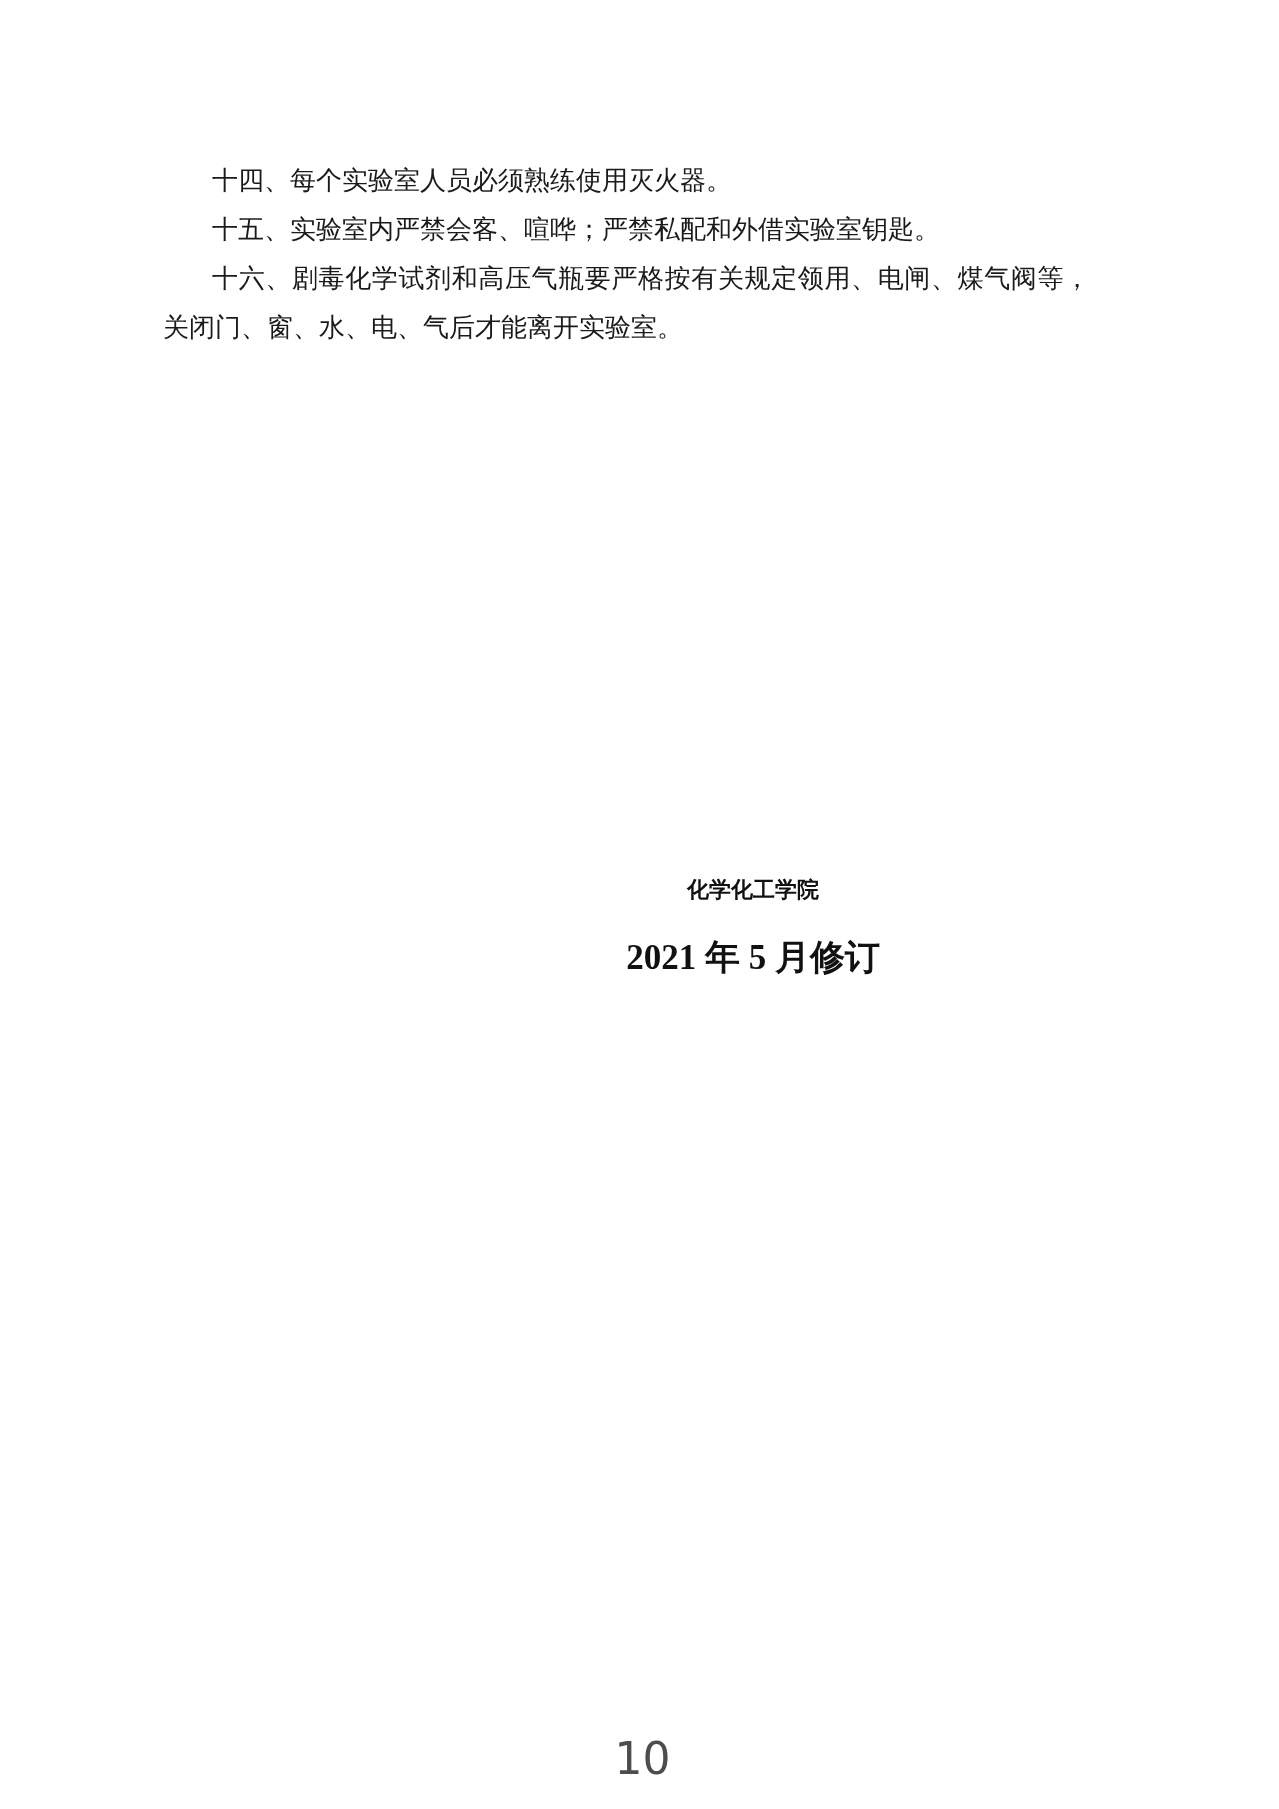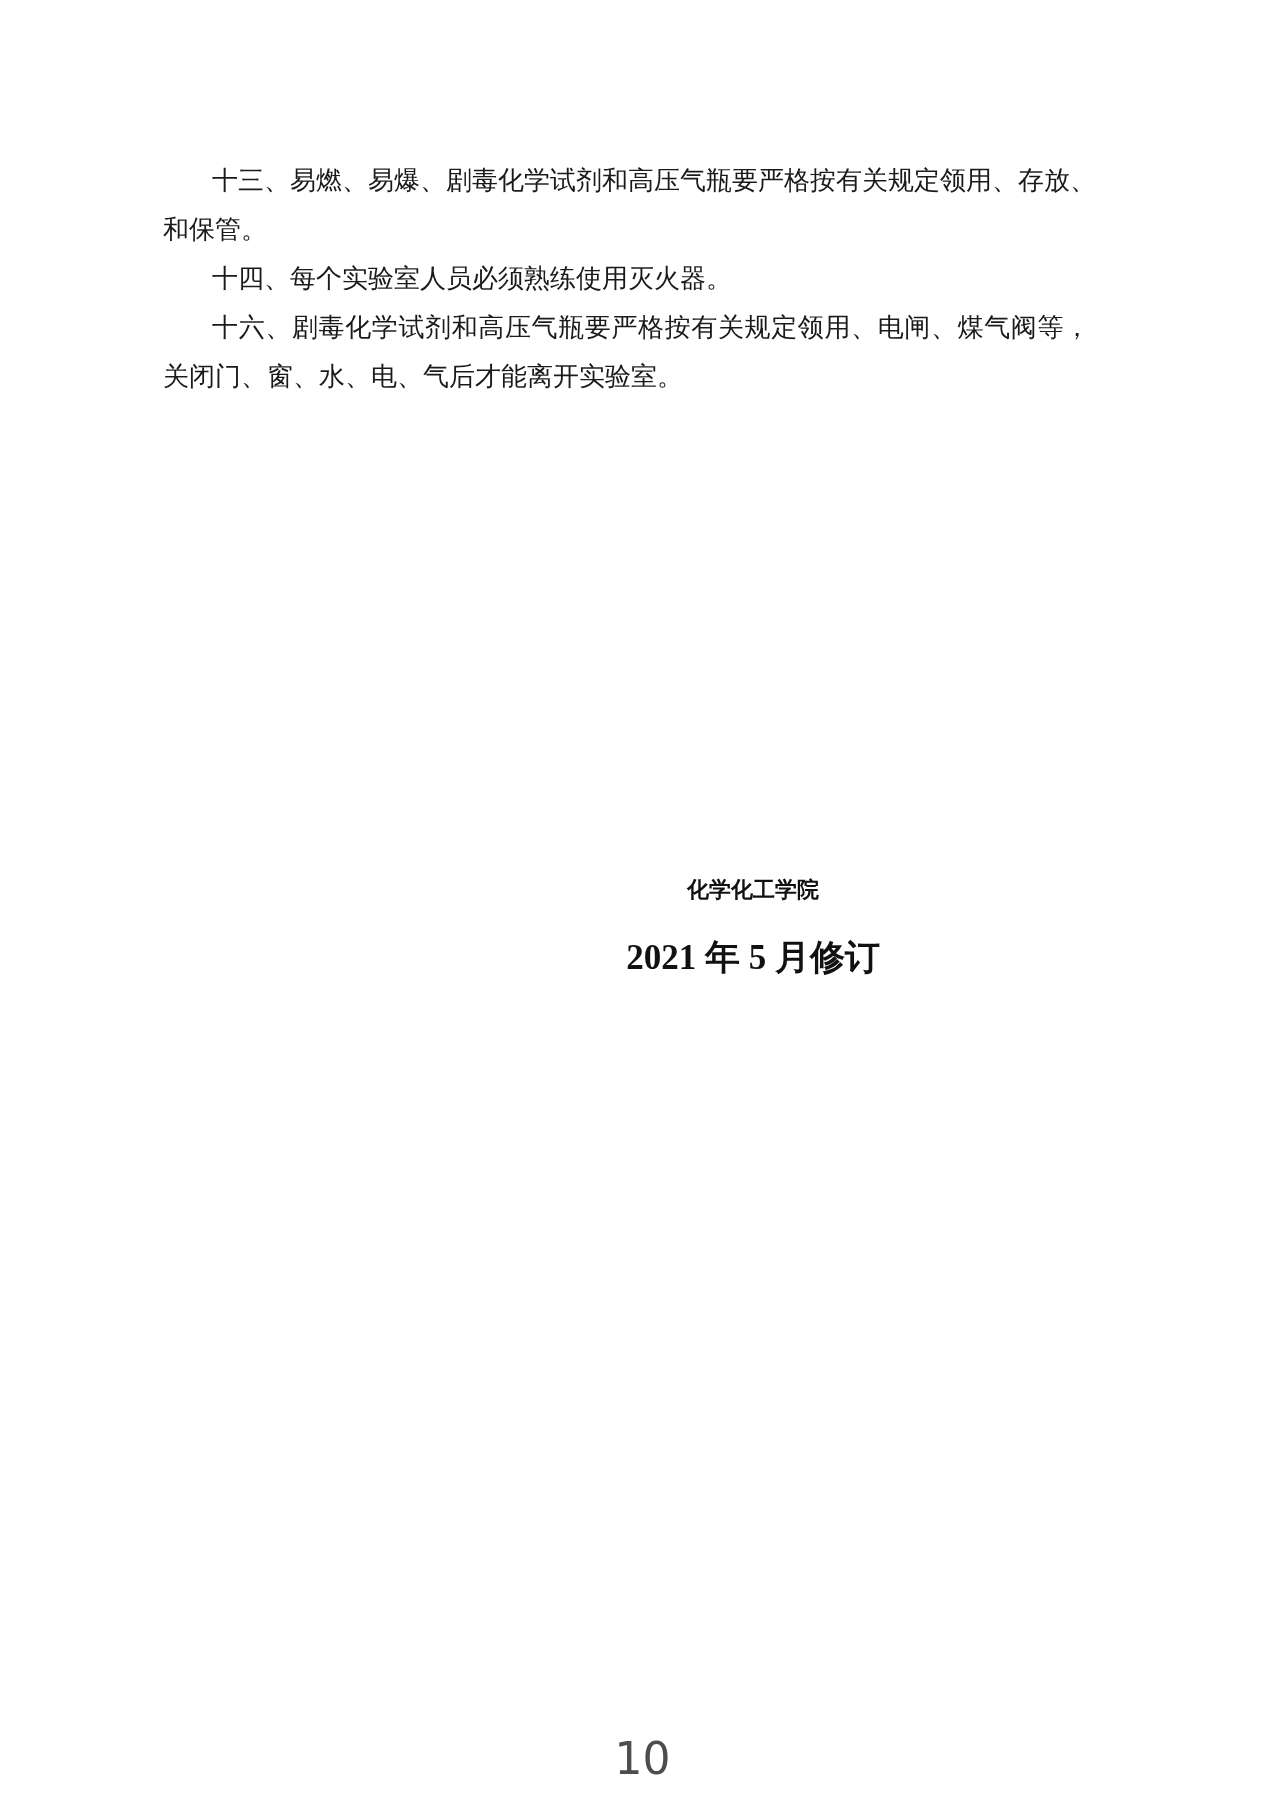--- a/index.html
+++ b/index.html
@@ -76,25 +76,24 @@
 </style>
 </head>
 <body>
 
 <div class="page">
 
   <div class="body-text">
       <div class="paragraph">
       </div>
       <div class="paragraph">
-        <div class="line indent stretch">十三、易燃、易爆、剧毒化学试剂和高压气瓶要严格按有关规定领用、存放、</div>
-        <div class="line">和保管。</div>
+        <div class="line indent">十四、每个实验室人员必须熟练使用灭火器。</div>
       </div>
       <div class="paragraph">
-        <div class="line indent">十四、每个实验室人员必须熟练使用灭火器。</div>
+        <div class="line indent">十五、实验室内严禁会客、喧哗；严禁私配和外借实验室钥匙。</div>
       </div>
       <div class="paragraph">
         <div class="line indent stretch">十六、剧毒化学试剂和高压气瓶要严格按有关规定领用、电闸、煤气阀等，</div>
         <div class="line">关闭门、窗、水、电、气后才能离开实验室。</div>
       </div>
     </div>
 
   <div class="signature-org">化学化工学院</div>
 
   <div class="signature-date">2021 年 5 月修订</div>

